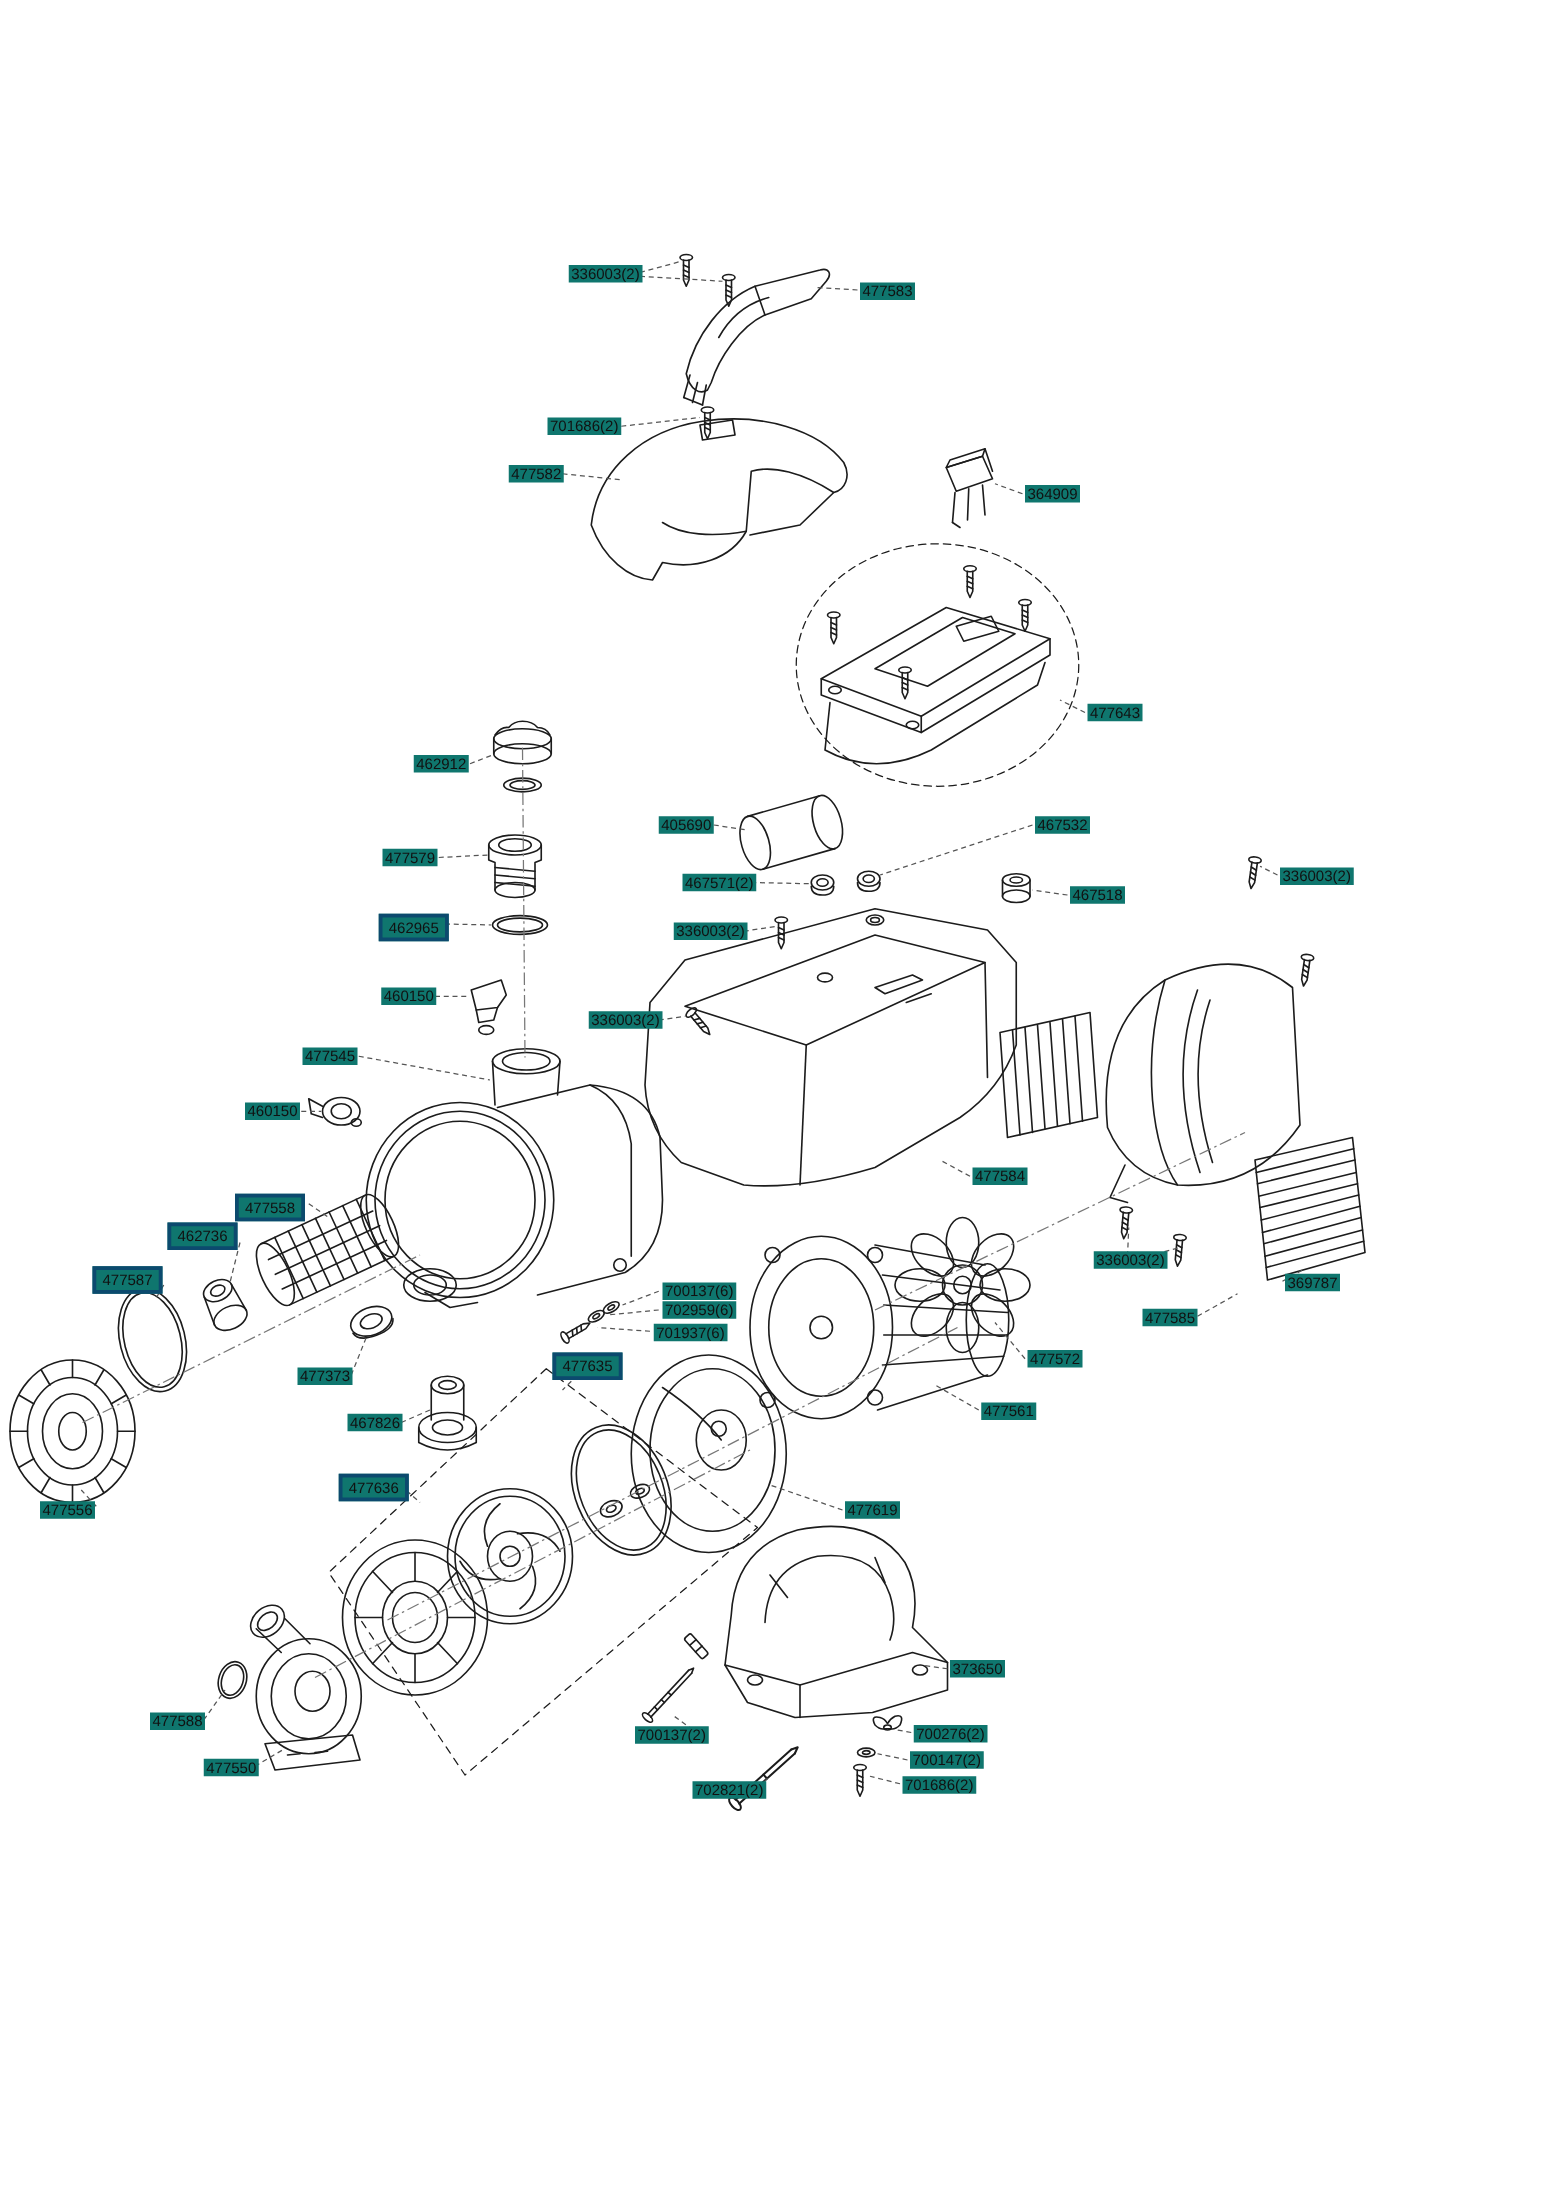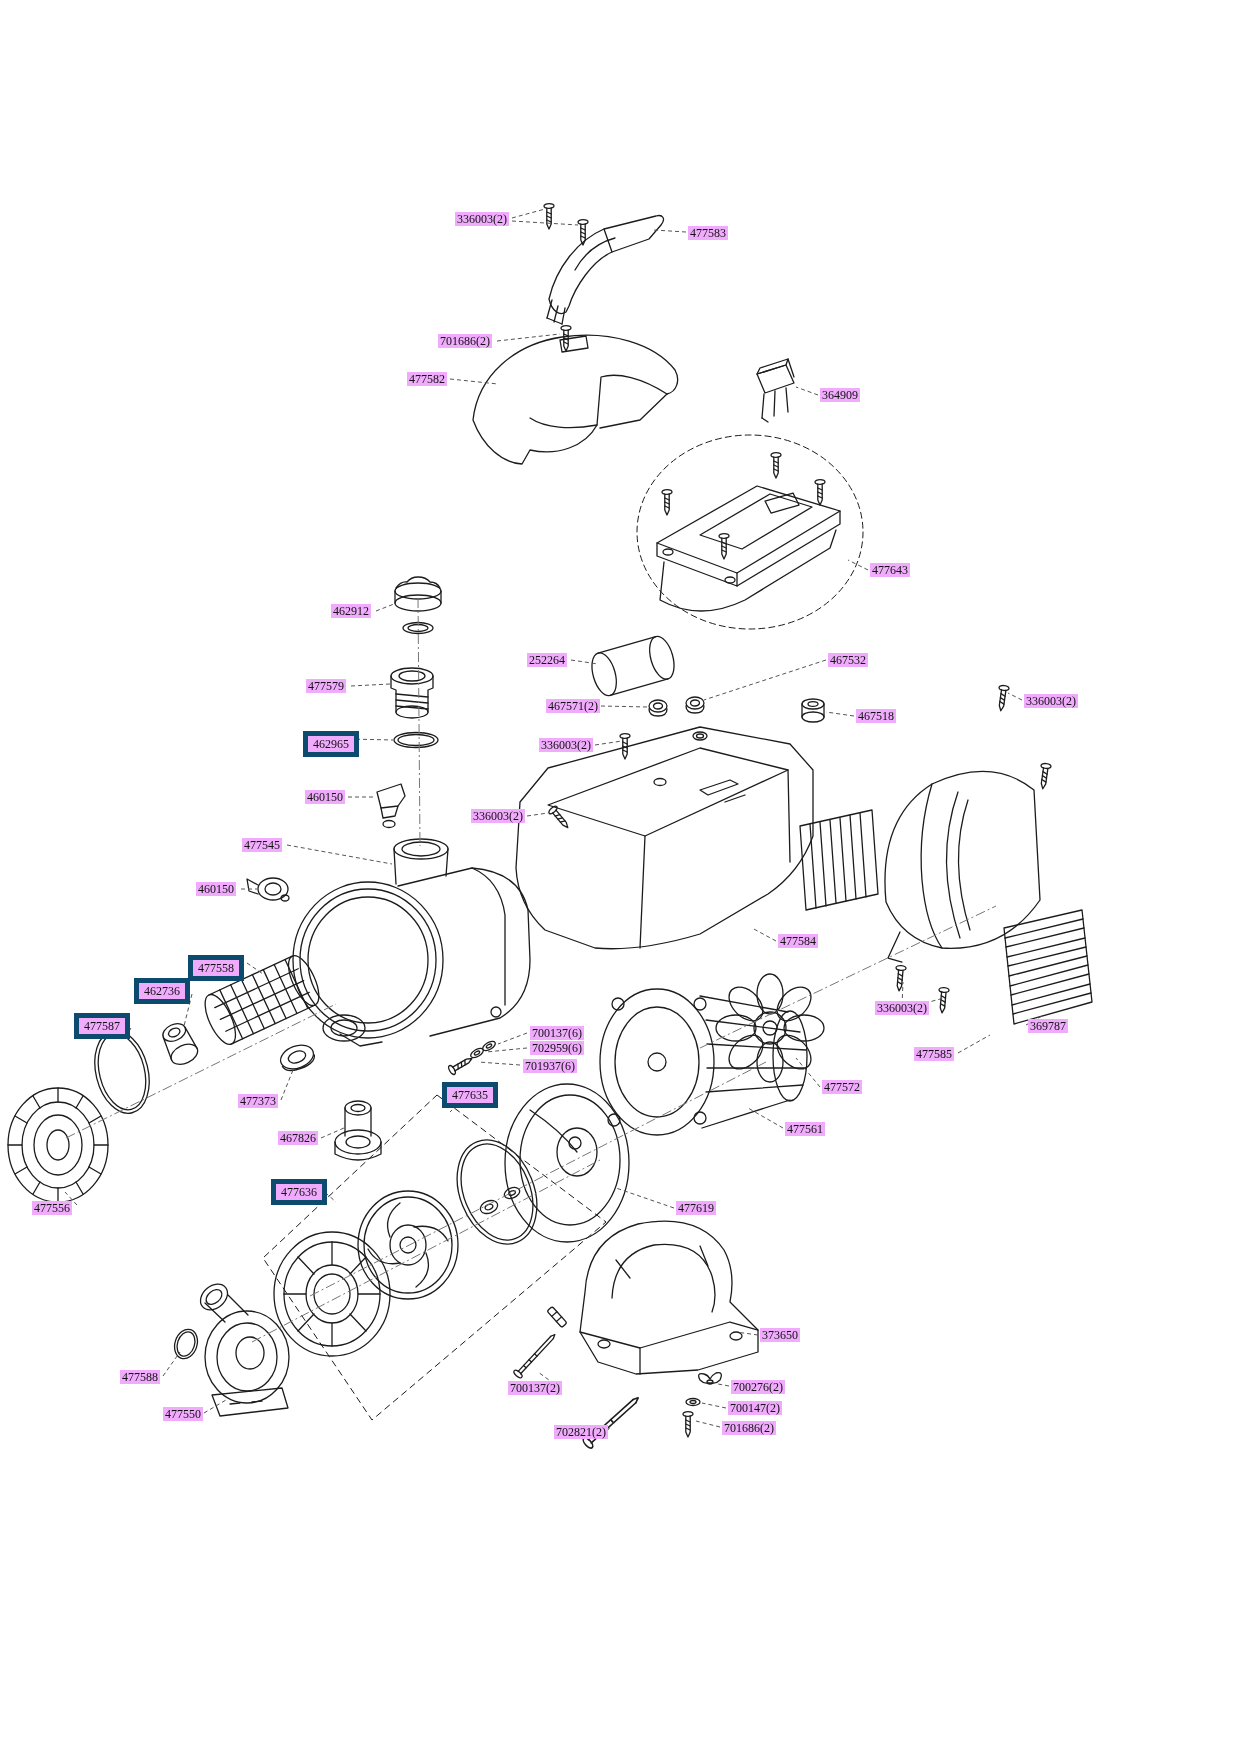--- a/index.html
+++ b/index.html
@@ -5,27 +5,26 @@
   * { margin:0; padding:0; box-sizing:border-box; }
   html, body { background:#ffffff; }
   body { width:1241px; height:1755px; position:relative; font-family:"Liberation Sans", sans-serif; }
   .page { position:relative; width:1241px; height:1755px; background:#ffffff; overflow:hidden; }
   .diagram-svg { position:absolute; left:0; top:0; }
   .part-label {
     position:absolute;
     font-size:12px;
     line-height:14px;
     color:#111;
-    background:#f0abfc;
+    background:#0f766e;
     padding:0 2px;
     white-space:nowrap;
-    font-family:Liberation Serif, serif;
   }
   .part-label.boxed {
-    border:5px solid #0c4a6e;
+    border:3px solid #0c4a6e;
     padding:1px 5px;
   }
 </style>
 </head>
 <body>
 
 <div class="page">
 
   <svg class="diagram-svg" width="1241" height="1755" viewBox="0 0 1241 1755" xmlns="http://www.w3.org/2000/svg">
 
@@ -494,21 +493,21 @@
     </g>
   </svg>
 
   <div class="part-label" style="left:455px;top:212px">336003(2)</div>
   <div class="part-label" style="left:688px;top:226px">477583</div>
   <div class="part-label" style="left:438px;top:334px">701686(2)</div>
   <div class="part-label" style="left:407px;top:372px">477582</div>
   <div class="part-label" style="left:820px;top:388px">364909</div>
   <div class="part-label" style="left:870px;top:563px">477643</div>
   <div class="part-label" style="left:331px;top:604px">462912</div>
-  <div class="part-label" style="left:527px;top:653px">252264</div>
+  <div class="part-label" style="left:527px;top:653px">405690</div>
   <div class="part-label" style="left:828px;top:653px">467532</div>
   <div class="part-label" style="left:306px;top:679px">477579</div>
   <div class="part-label" style="left:546px;top:699px">467571(2)</div>
   <div class="part-label" style="left:856px;top:709px">467518</div>
   <div class="part-label" style="left:1024px;top:694px">336003(2)</div>
   <div class="part-label boxed" style="left:303px;top:731px">462965</div>
   <div class="part-label" style="left:539px;top:738px">336003(2)</div>
   <div class="part-label" style="left:305px;top:790px">460150</div>
   <div class="part-label" style="left:471px;top:809px">336003(2)</div>
   <div class="part-label" style="left:242px;top:838px">477545</div>

